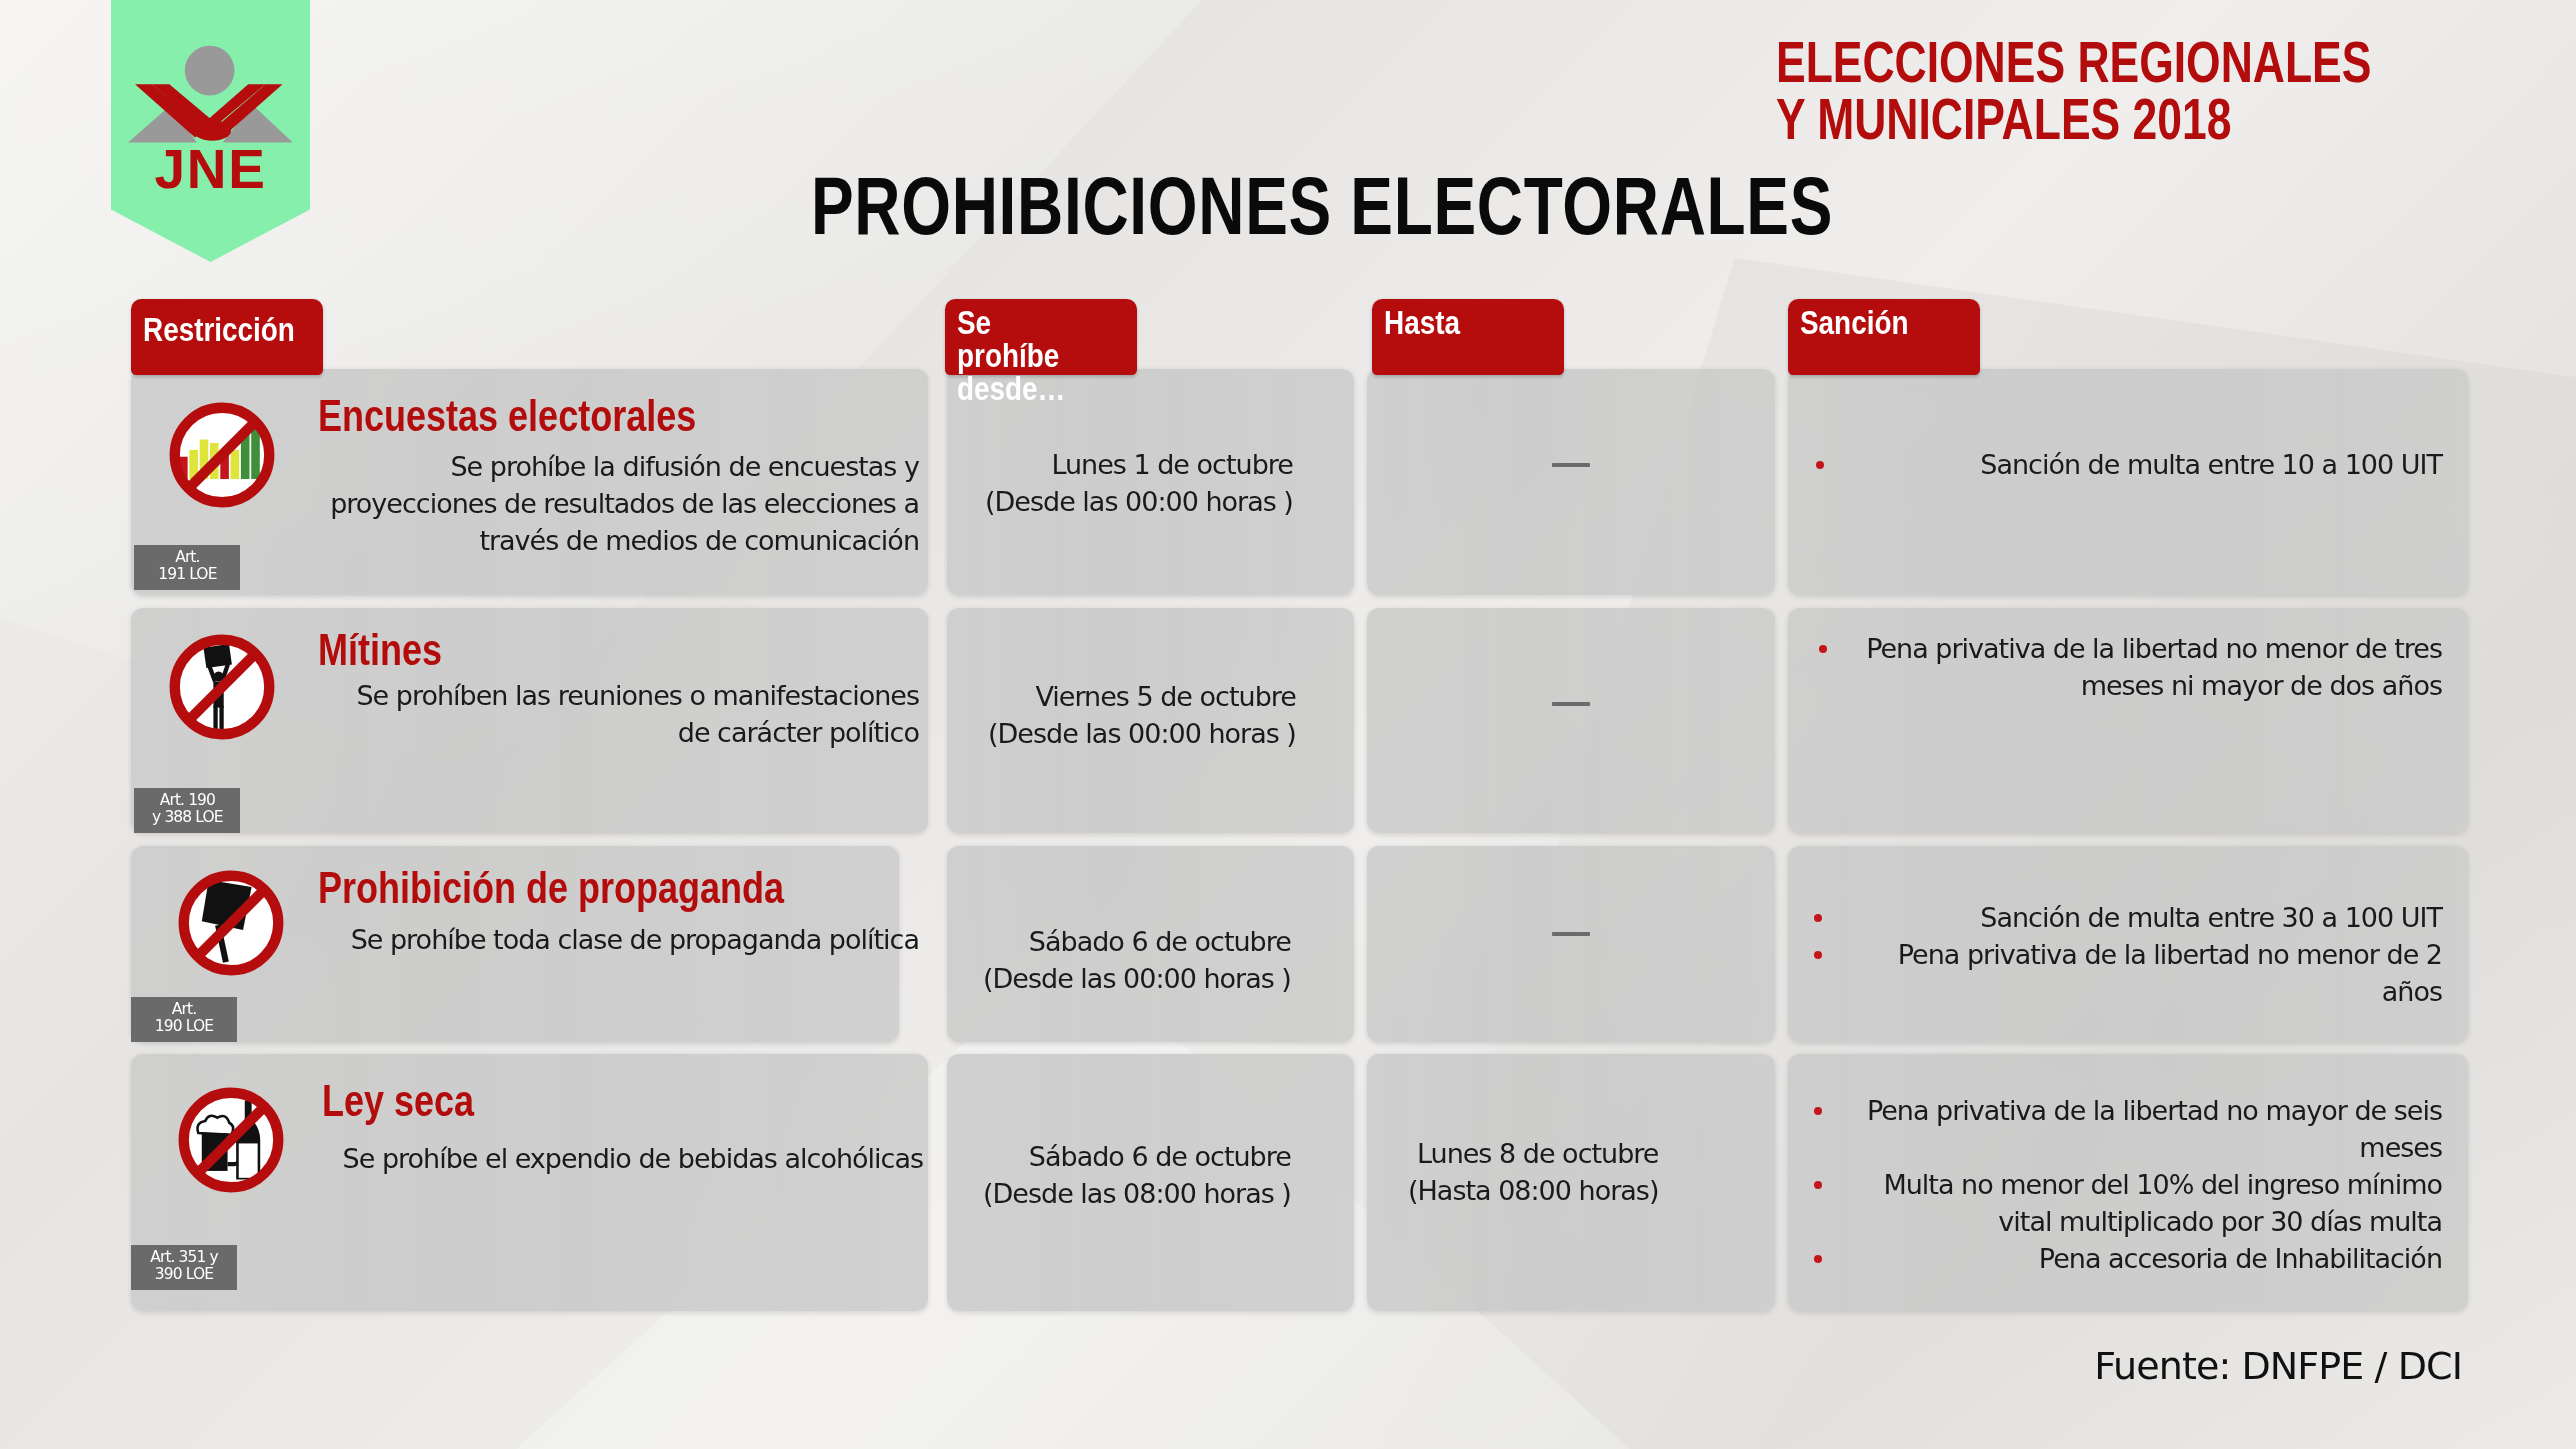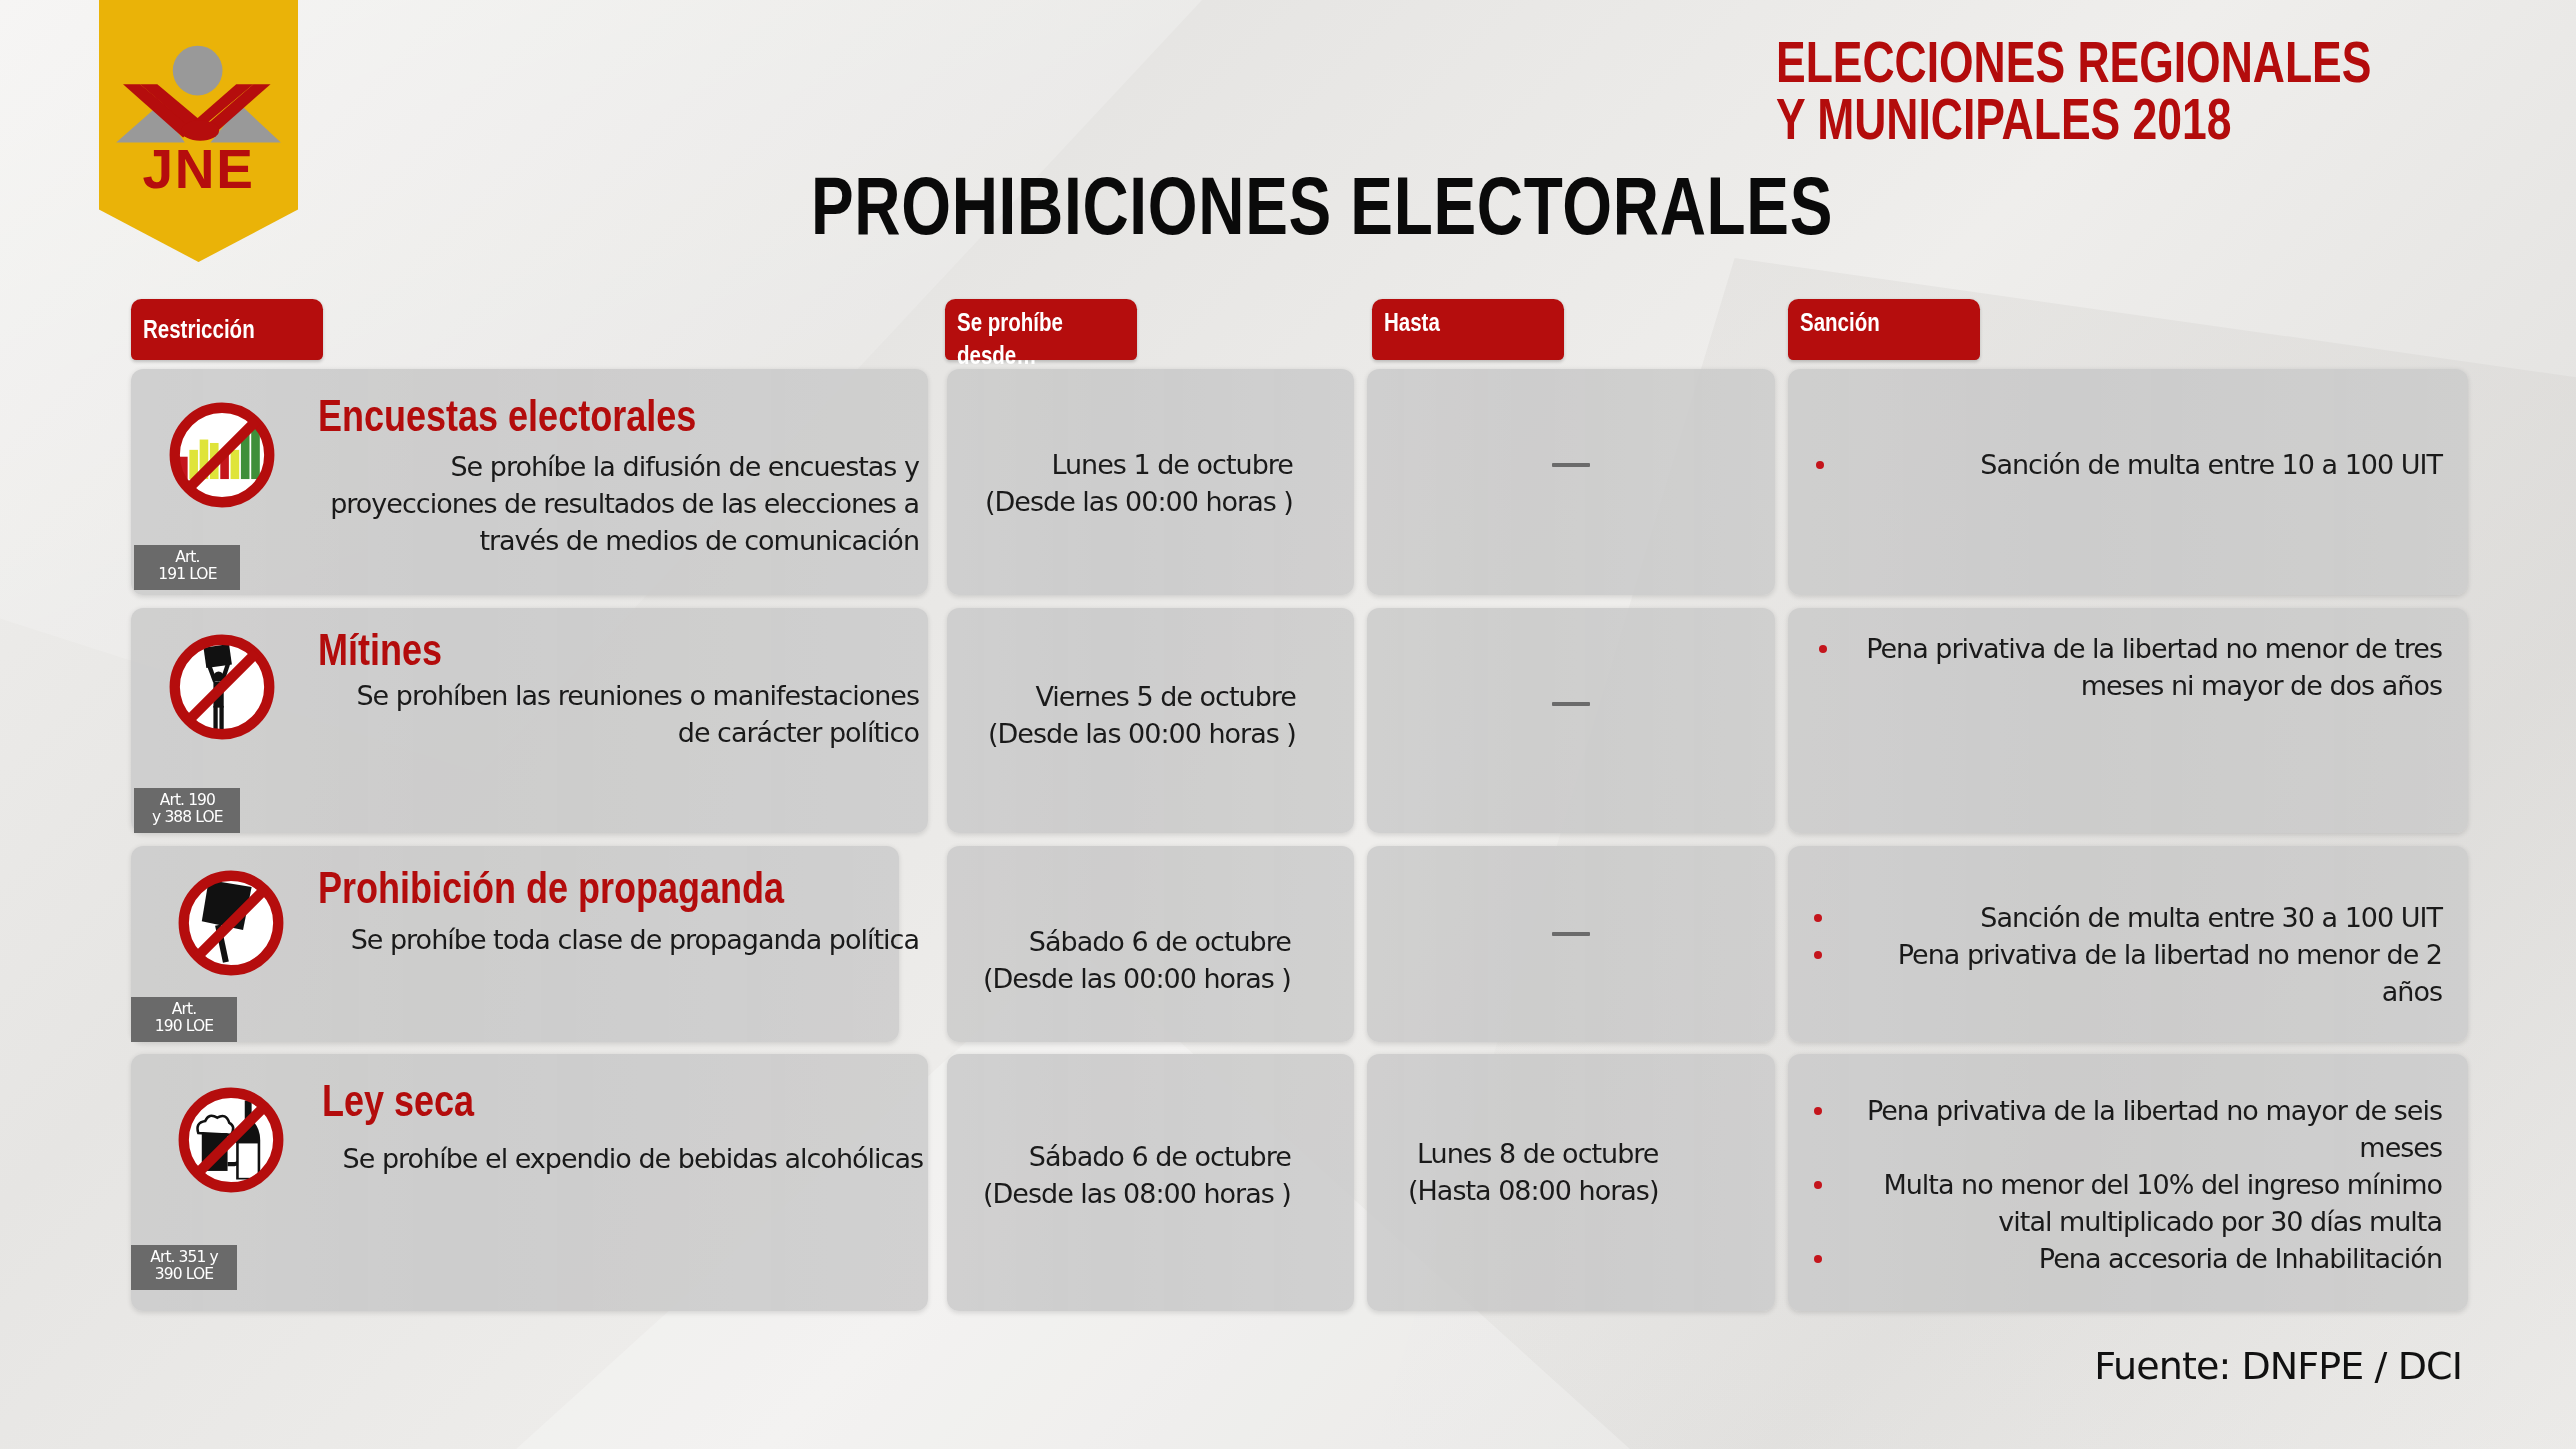--- a/index.html
+++ b/index.html
@@ -9,22 +9,22 @@
       font-family: "Liberation Sans", sans-serif;
       background: linear-gradient(135deg, #f1f0ee 0%, #e6e5e3 30%, #efeeec 55%, #e2e1df 80%, #eeedeb 100%);
     }
     .bg-facet { position: absolute; pointer-events: none; }
     .f1 { left: 0; top: 0; width: 1202px; height: 773px; background: linear-gradient(160deg, rgba(255,255,255,0.35), rgba(255,255,255,0)); clip-path: polygon(0 0, 100% 0, 40% 100%, 0 80%); }
     .f2 { left: 1374px; top: 258px; width: 1202px; height: 1192px; background: linear-gradient(200deg, rgba(210,208,205,0.35), rgba(255,255,255,0)); clip-path: polygon(30% 0, 100% 10%, 100% 100%, 0 100%); }
     .f3 { left: 515px; top: 945px; width: 1116px; height: 505px; background: rgba(255,255,255,0.25); clip-path: polygon(0 100%, 50% 0, 100% 100%); }
 
     
     .logo {
-      position: absolute; left: 99px; top: 0; width: 199px; height: 262px;
-      background: #eab308;
+      position: absolute; left: 111px; top: 0; width: 199px; height: 262px;
+      background: #86efac;
       clip-path: polygon(0 0, 100% 0, 100% 80%, 50% 100%, 0 80%);
       box-shadow: 0 0 8.6px rgba(0,0,0,0.1);
     }
     .logo svg { position: absolute; left: 0; top: 0; }
     .logo-text {
       position: absolute; left: 0; width: 100%; top: 137px; text-align: center;
       font-family: "Liberation Sans", sans-serif; font-weight: 900; font-size: 55px;
       color: #b50d0d; letter-spacing: 1.7px;
     }
 
@@ -39,24 +39,24 @@
     .main-title {
       position: absolute; left: 811px; top: 163px;
       font-family: "Liberation Sans", sans-serif; font-weight: 700;
       font-size: 82px; line-height: 86px; color: #0a0a0a;
       transform: scaleX(0.78); transform-origin: left top;
       white-space: nowrap; letter-spacing: 0.9px;
     }
 
     
     .col-header {
-      position: absolute; top: 299px; height: 61px; width: 192px;
+      position: absolute; top: 299px; height: 76px; width: 192px;
       background: #b50d0d; border-radius: 10.3px 10.3px 5.2px 5.2px;
       color: #ffffff; font-family: "Liberation Sans", sans-serif; font-weight: 700;
-      font-size: 25px; line-height: 33px; padding: 6.9px 12px;
+      font-size: 34px; line-height: 33px; padding: 6.9px 12px;
       box-shadow: 0 1.7px 3.4px rgba(0,0,0,0.2);
       z-index: 2;
     }
     .col-header span { display: inline-block; transform: scaleX(0.82); transform-origin: left top; white-space: nowrap; }
     .col-header .two-line { white-space: pre-line; }
 
     
     .card {
       position: absolute; background: rgba(200,200,200,0.85);
       border-radius: 12px;

